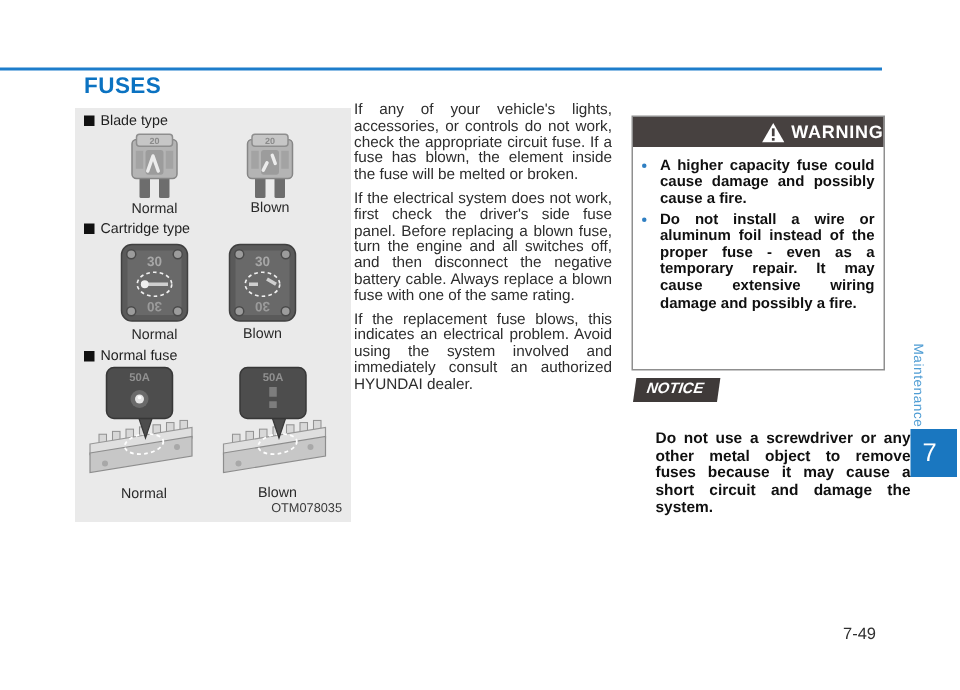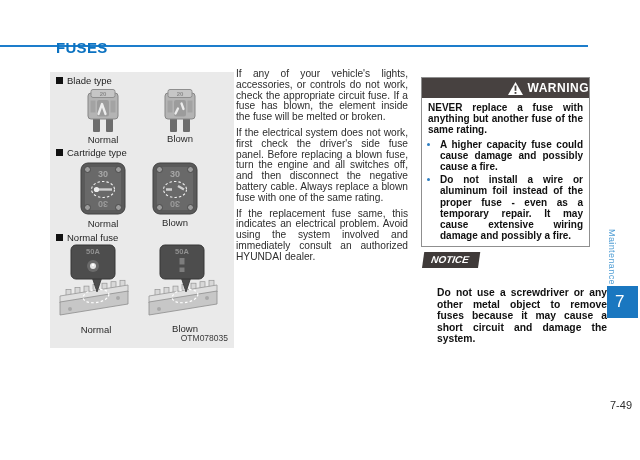--- a/index.html
+++ b/index.html
@@ -1,21 +1,21 @@
 <!DOCTYPE html>
 <html><head>
 <meta charset="utf-8">
 <style>
   html,body{margin:0;padding:0;background:#ffffff;}
   .page{position:relative;width:640px;height:460px;background:#ffffff;overflow:hidden;
         font-family:"Liberation Sans","DejaVu Sans",sans-serif;}
 
   .top-rule{position:absolute;left:0;top:45px;width:588px;height:2px;background:#1d7dcb;}
 
-  .title{position:absolute;left:56px;top:39px;margin:0;font-size:15px;font-weight:bold;
+  .title{position:absolute;left:56px;top:49px;margin:0;font-size:15px;font-weight:bold;
          color:#0b72c1;letter-spacing:.3px;}
 
   
   .figure-panel{position:absolute;left:50px;top:72px;width:184px;height:276px;background:#eaeaea;}
   .sec-label{position:absolute;left:6px;font-size:9.5px;color:#1f1f1f;display:flex;align-items:center;gap:4px;}
   .sq{display:inline-block;width:7px;height:7px;background:#111;}
   .cap{position:absolute;width:60px;text-align:center;font-size:9.5px;color:#2a2a2a;}
   .img{position:absolute;}
   .img-code{position:absolute;right:6px;top:261px;font-size:8.5px;color:#3a3a3a;}
 
@@ -41,21 +41,21 @@
                 transform:skewX(-8deg);transform-origin:left bottom;}
   .notice-text{position:absolute;left:421px;top:271px;width:170px;margin:16px;
                font-size:10.3px;line-height:11.6px;font-weight:bold;color:#101010;text-align:justify;}
 
   
   .side-label{position:absolute;left:607px;top:229px;height:58px;color:#4f9dd4;font-size:9px;
               writing-mode:vertical-rl;letter-spacing:.4px;}
   .chapter-tab{position:absolute;left:607px;top:286px;width:31px;height:32px;background:#1a77c0;
                color:#fff;font-size:17px;display:flex;align-items:center;padding-left:8px;
                box-sizing:border-box;}
-  .page-number{position:absolute;left:562px;top:399px;font-size:11px;color:#2f2f2f;margin-left:48px;}
+  .page-number{position:absolute;left:562px;top:417px;font-size:11px;color:#2f2f2f;}
 
   svg text{font-family:"Liberation Sans","DejaVu Sans",sans-serif;}
 </style>
 </head>
 <body>
 
 <div class="page">
 
   <div class="top-rule"></div>
   <h1 class="title">FUSES</h1>
@@ -171,34 +171,33 @@
     </svg>
     <div class="cap" style="left:16px;top:252px;">Normal</div>
     <div class="cap" style="left:105px;top:251px;">Blown</div>
 
     <div class="img-code">OTM078035</div>
   </div>
 
   <div class="body-col">
     <p>If any of your vehicle's lights, accessories, or controls do not work, check the appropriate circuit fuse. If a fuse has blown, the element inside the fuse will be melted or broken.</p>
     <p>If the electrical system does not work, first check the driver's side fuse panel. Before replacing a blown fuse, turn the engine and all switches off, and then disconnect the negative battery cable. Always replace a blown fuse with one of the same rating.</p>
-    <p>If the replacement fuse same, this indicates an electrical problem. Avoid using the system involved and immediately consult an authorized HYUNDAI dealer.</p>
+    <p>If the replacement fuse blows, this indicates an electrical problem. Avoid using the system involved and immediately consult an authorized HYUNDAI dealer.</p>
   </div>
 
   <div class="warning-box">
     <div class="warning-header">
       <svg width="15" height="13" viewBox="0 0 15 13">
         <polygon points="7.5,0 15,13 0,13" fill="#ffffff"></polygon>
         <rect x="6.6" y="3.6" width="1.8" height="5.2" fill="#474140"></rect>
         <rect x="6.6" y="10" width="1.8" height="1.8" fill="#474140"></rect>
       </svg>
       <span>WARNING</span>
     </div>
     <div class="warning-body">
-      <p>NEVER replace a fuse with anything but another fuse of the same rating.</p>
       <ul>
         <li>A higher capacity fuse could cause damage and possibly cause a fire.</li>
         <li>Do not install a wire or aluminum foil instead of the proper fuse - even as a temporary repair. It may cause extensive wiring damage and possibly a fire.</li>
       </ul>
     </div>
   </div>
 
   <div class="notice-badge">
     <span>NOTICE</span>
   </div>

